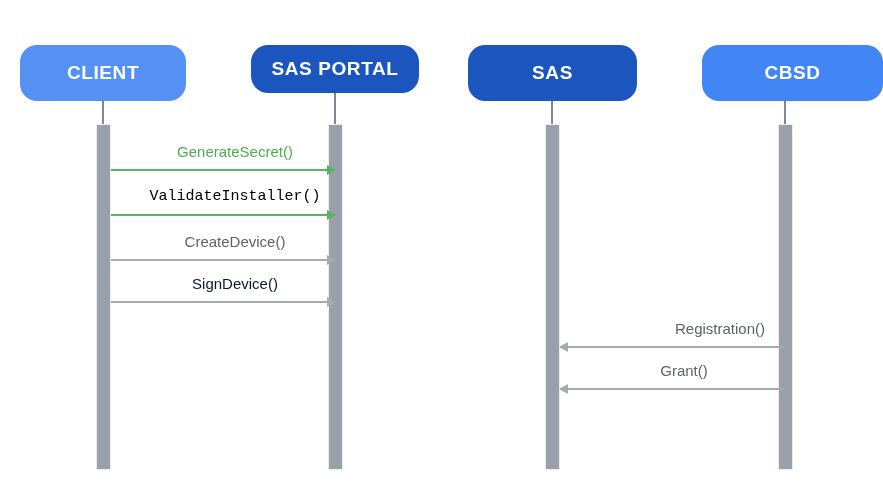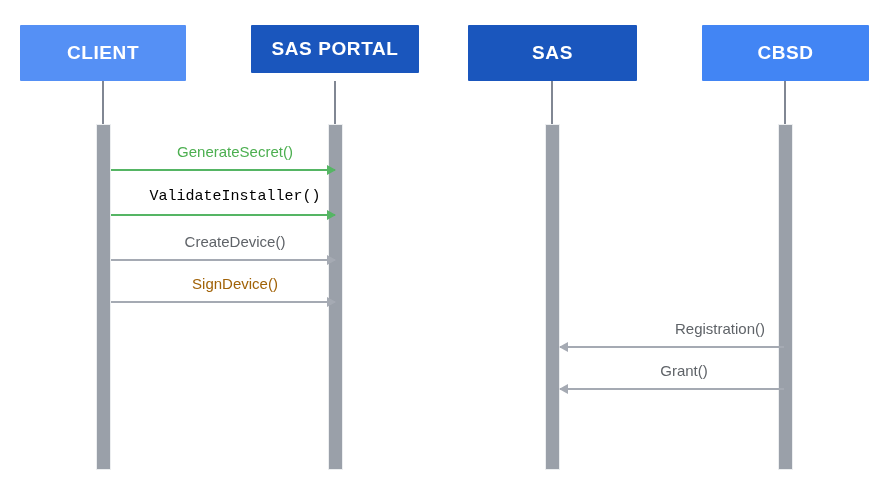--- a/index.html
+++ b/index.html
@@ -15,30 +15,31 @@
     width: 883px;
     height: 497px;
     background: #ffffff;
     overflow: hidden;
   }
 
   
   .actor-box {
     position: absolute;
     box-sizing: border-box;
-    border-radius: 1px;
+    border-radius: 17px;
     display: flex;
     align-items: center;
     justify-content: center;
     color: #ffffff;
     font-weight: bold;
     font-size: 19px;
     letter-spacing: 0.6px;
     text-align: center;
     user-select: none;
+    margin-top: 20px;
   }
 
   
   .lifeline {
     position: absolute;
     width: 2px;
     background: #6b7280;
     opacity: 0.85;
   }
 
@@ -105,42 +106,42 @@
     <div class="actor-box" style="left: 251px; top: 25px; width: 168px; height: 48px; background: rgb(26, 86, 189);">
       <span>SAS PORTAL</span>
     </div>
     <div class="lifeline" style="left: 551px; top: 81px; height: 45px;"></div>
     <div class="activation" style="left: 545px; top: 124px; width: 15px; height: 346px; background: rgb(154, 160, 169); border-color: rgb(236, 238, 240);"></div>
     <div class="actor-box" style="left: 468px; top: 25px; width: 169px; height: 56px; background: rgb(26, 86, 189);">
       <span>SAS</span>
     </div>
     <div class="lifeline" style="left: 784px; top: 81px; height: 45px;"></div>
     <div class="activation" style="left: 778px; top: 124px; width: 15px; height: 346px; background: rgb(154, 160, 169); border-color: rgb(236, 238, 240);"></div>
-    <div class="actor-box" style="left: 702px; top: 25px; width: 167px; height: 56px; background: rgb(66, 133, 244);">
+    <div class="actor-box" style="left: 702px; top: 25px; width: 181px; height: 56px; background: rgb(66, 133, 244);">
       <span>CBSD</span>
     </div>
     <div class="msg to-right" style="left: 111px; top: 169px; width: 224px;">
       <div class="msg-line" style="background: rgb(85, 181, 100);"></div>
       <div class="msg-head" style="border-left-color: rgb(85, 181, 100);"></div>
       <div class="msg-label" style="color: rgb(76, 175, 80);">GenerateSecret()</div>
     </div>
     <div class="msg to-right" style="left: 111px; top: 214px; width: 224px;">
       <div class="msg-line" style="background: rgb(85, 181, 100);"></div>
       <div class="msg-head" style="border-left-color: rgb(85, 181, 100);"></div>
       <div class="msg-label" style="color: #000000; font-family: Liberation Mono, monospace;">ValidateInstaller()</div>
     </div>
     <div class="msg to-right" style="left: 111px; top: 259px; width: 224px;">
       <div class="msg-line" style="background: rgb(165, 170, 179);"></div>
       <div class="msg-head" style="border-left-color: rgb(165, 170, 179);"></div>
       <div class="msg-label" style="color: rgb(95, 99, 104);">CreateDevice()</div>
     </div>
     <div class="msg to-right" style="left: 111px; top: 301px; width: 224px;">
       <div class="msg-line" style="background: rgb(165, 170, 179);"></div>
       <div class="msg-head" style="border-left-color: rgb(165, 170, 179);"></div>
-      <div class="msg-label" style="color: #a16207;">SignDevice()</div>
+      <div class="msg-label" style="color: #0f172a;">SignDevice()</div>
     </div>
     <div class="msg to-left" style="left: 560px; top: 346px; width: 224px;">
       <div class="msg-line" style="background: rgb(165, 170, 179);"></div>
       <div class="msg-head" style="border-right-color: rgb(165, 170, 179);"></div>
       <div class="msg-label" style="color: rgb(95, 99, 104); margin-left: 36px;">Registration()</div>
     </div>
     <div class="msg to-left" style="left: 560px; top: 388px; width: 224px;">
       <div class="msg-line" style="background: rgb(165, 170, 179);"></div>
       <div class="msg-head" style="border-right-color: rgb(165, 170, 179);"></div>
       <div class="msg-label" style="color: rgb(95, 99, 104);">Grant()</div>

